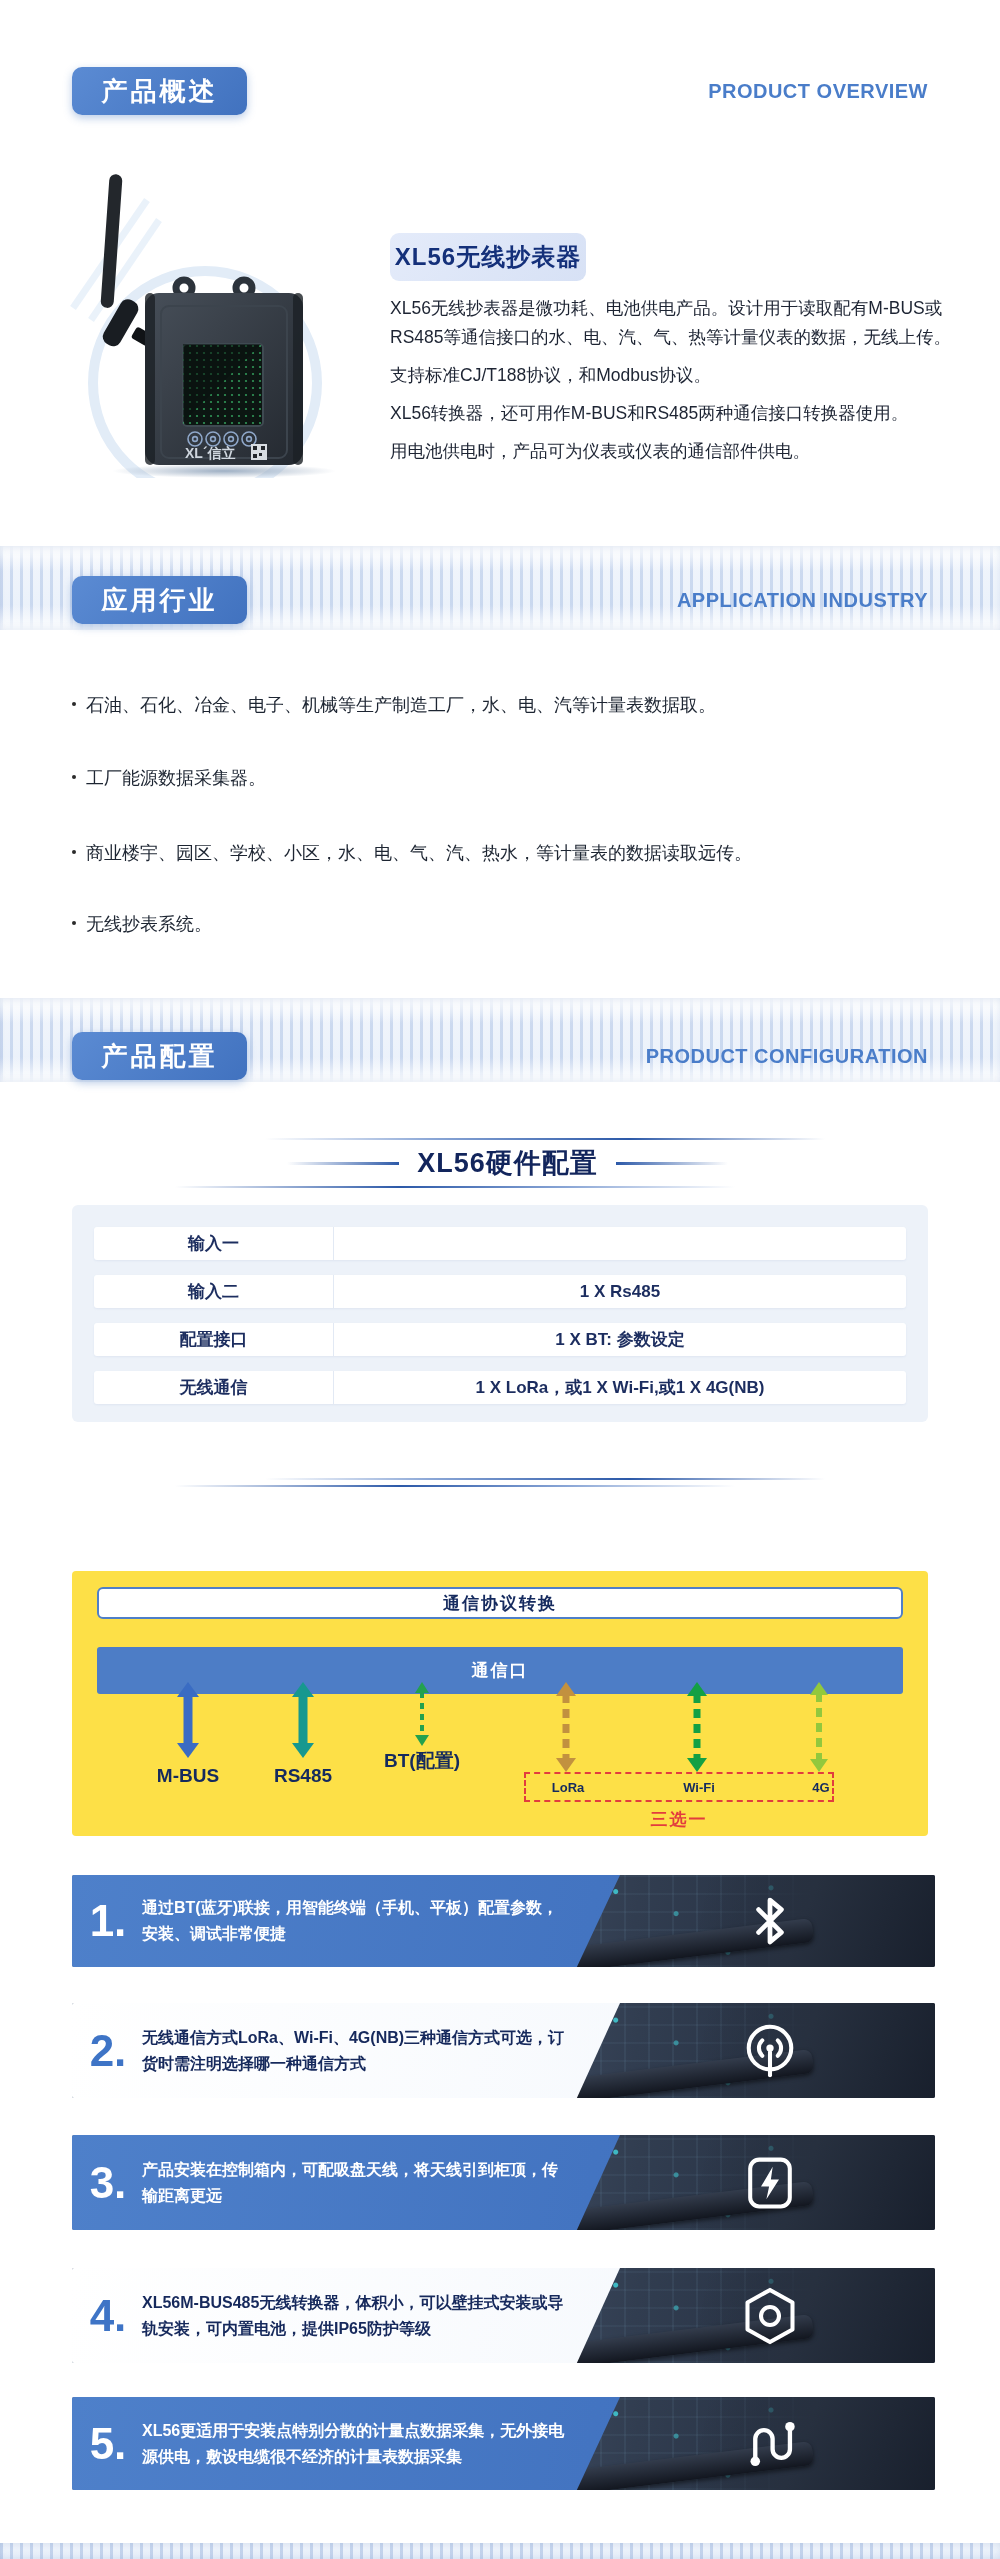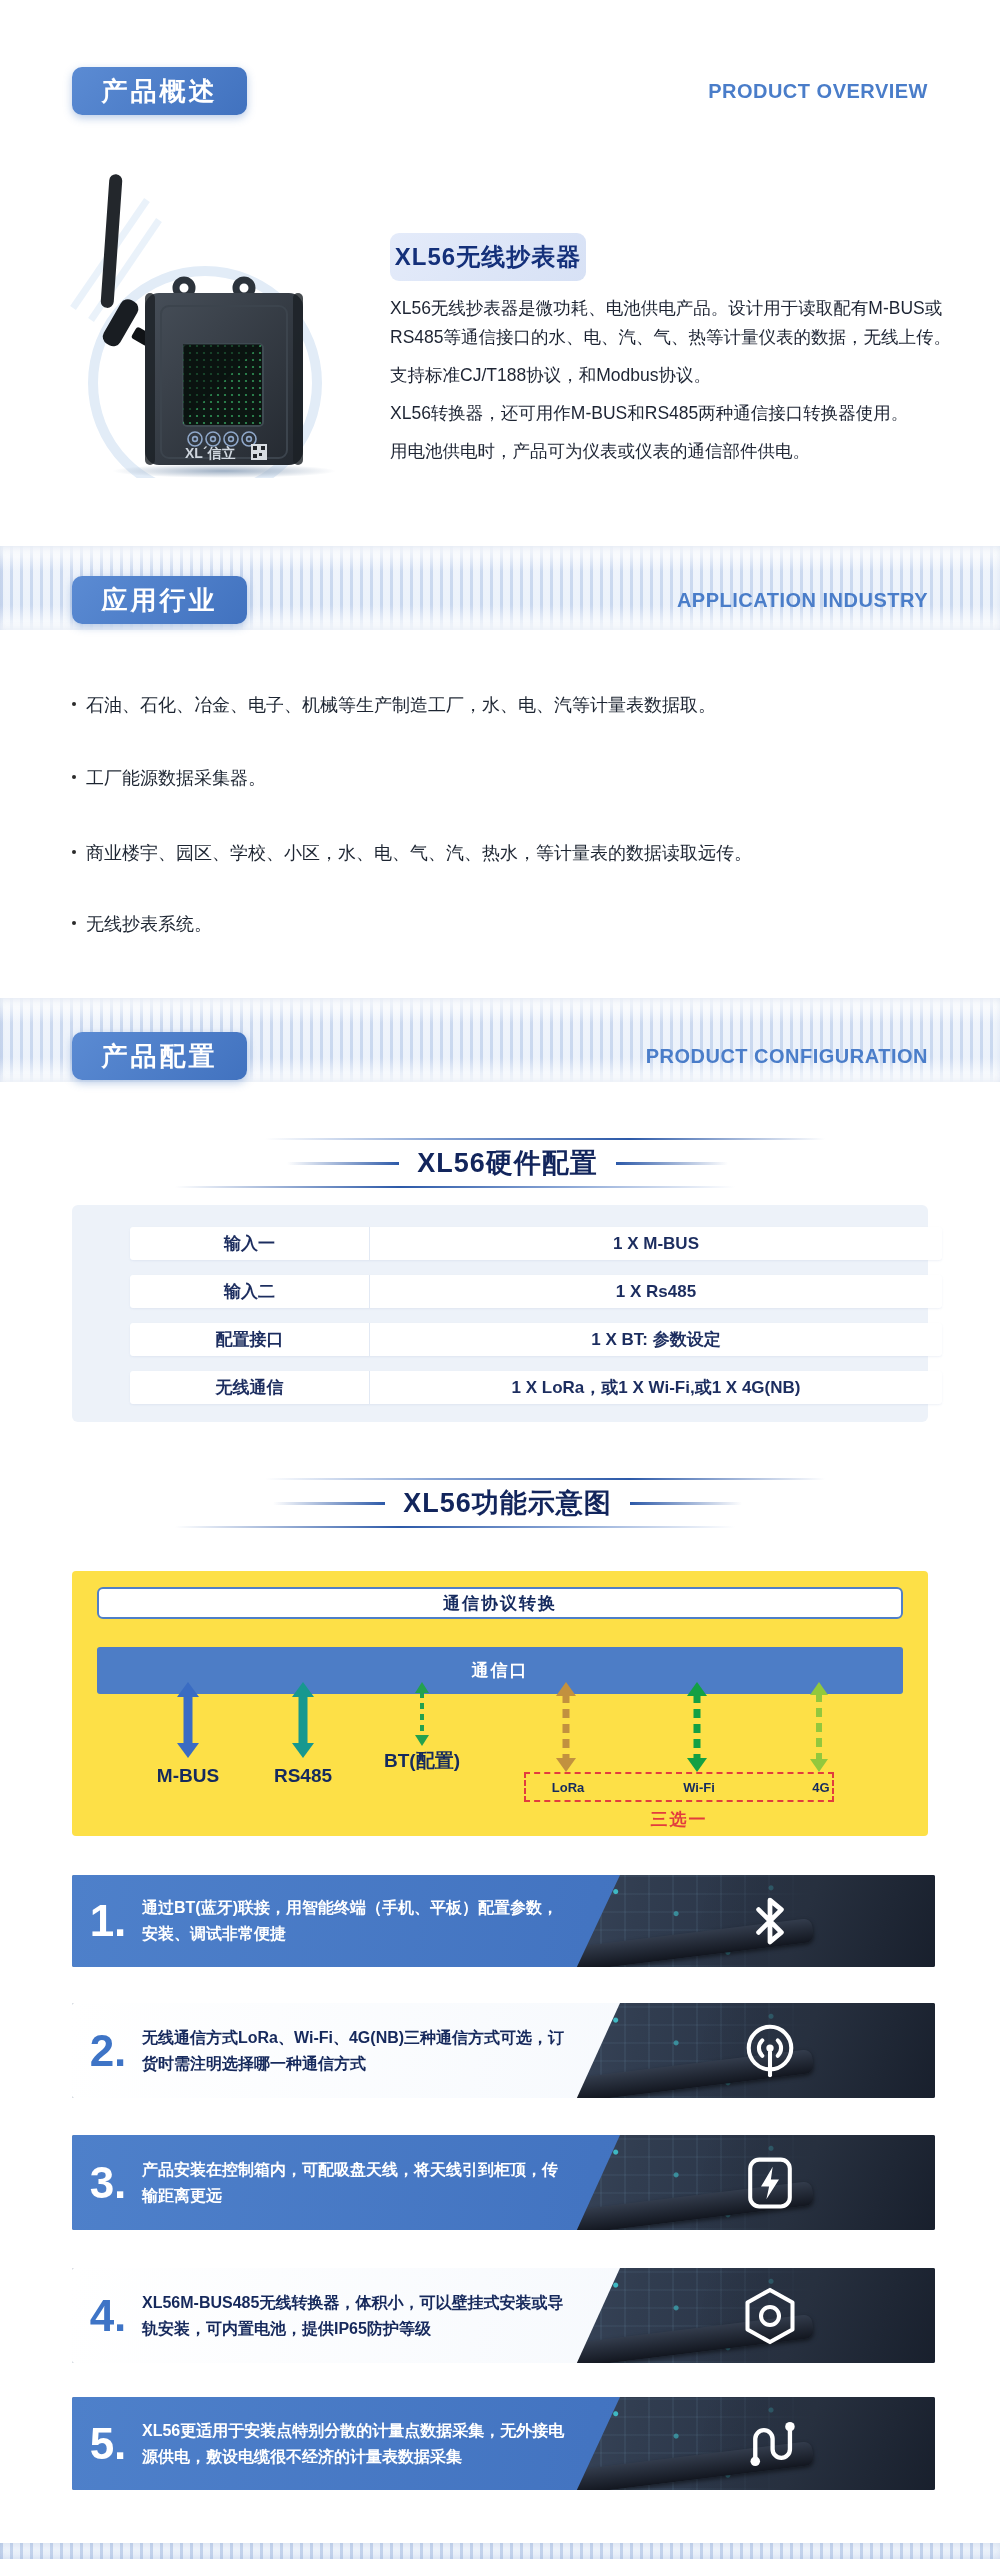--- a/index.html
+++ b/index.html
@@ -50,21 +50,21 @@
   .fline{height:2px;width:560px;margin:0 auto;}
   .fline.a{background:linear-gradient(90deg,transparent,#8aa6d6 30%,#2c59a8 65%,transparent);transform:translateX(45px);margin-bottom:5px;}
   .fline.b{background:linear-gradient(90deg,transparent,#2c59a8 40%,#8aa6d6 70%,transparent);transform:translateX(-45px);margin-top:5px;}
   .frow{display:flex;align-items:center;justify-content:center;gap:18px;margin-left:15px;}
   .fside{width:112px;height:3px;}
   .fside.l{background:linear-gradient(90deg,rgba(110,140,200,0),#2c59a8);}
   .fside.r{background:linear-gradient(270deg,rgba(110,140,200,0),#2c59a8);}
   .ftitle{font-size:27px;font-weight:800;color:#12255c;letter-spacing:1px;}
   
   .hw-table{position:absolute;left:72px;top:1205px;width:856px;height:217px;background:#edf2f9;border-radius:6px;}
-  .hw-row{position:absolute;left:22px;width:812px;height:33px;background:#fff;border-radius:3px;display:flex;box-shadow:0 1px 2px rgba(150,170,205,.15);margin-left:36px;}
+  .hw-row{position:absolute;left:22px;width:812px;height:33px;background:#fff;border-radius:3px;display:flex;box-shadow:0 1px 2px rgba(150,170,205,.15);}
   .hw-label{width:240px;display:flex;align-items:center;justify-content:center;font-size:17px;font-weight:600;color:#1c2d5f;border-right:1px solid #e2e9f4;}
   .hw-value{flex:1;display:flex;align-items:center;justify-content:center;font-size:17px;font-weight:600;color:#1c2d5f;}
   
   .diagram{position:absolute;left:72px;top:1547px;width:856px;height:265px;background:#fde047;border-radius:4px;margin-top:24px;}
   .proto{position:absolute;left:25px;top:16px;right:25px;height:32px;background:#fff;border:2px solid #4f7fc8;border-radius:6px;
     display:flex;align-items:center;justify-content:center;font-size:17px;font-weight:600;color:#152a5e;letter-spacing:2px;}
   .portbar{position:absolute;left:25px;top:76px;right:25px;height:47px;background:#4d7dc6;border-radius:3px;
     display:flex;align-items:center;justify-content:center;font-size:17px;font-weight:600;color:#fff;letter-spacing:2px;}
   .arrows{position:absolute;left:0;top:109px;}
   .plabel{position:absolute;width:120px;text-align:center;font-size:19px;font-weight:700;color:#152a5e;}
@@ -203,43 +203,37 @@
       <span class="fside l"></span>
       <span class="ftitle">XL56硬件配置</span>
       <span class="fside r"></span>
     </div>
     <div class="fline b"></div>
   </div>
 
   <div class="hw-table">
     <div class="hw-row" style="top:22px">
       <div class="hw-label">输入一</div>
-      <div class="hw-value">1 X M-BUS</div>
     </div>
     <div class="hw-row" style="top:70px">
       <div class="hw-label">输入二</div>
       <div class="hw-value">1 X Rs485</div>
     </div>
     <div class="hw-row" style="top:118px">
       <div class="hw-label">配置接口</div>
       <div class="hw-value">1 X BT: 参数设定</div>
     </div>
     <div class="hw-row" style="top:166px">
       <div class="hw-label">无线通信</div>
       <div class="hw-value">1 X LoRa，或1 X Wi-Fi,或1 X 4G(NB)</div>
     </div>
   </div>
 
   <div class="fancy" style="top:1478px">
     <div class="fline a"></div>
-    <div class="frow">
-      <span class="fside l"></span>
-      <span class="ftitle">XL56功能示意图</span>
-      <span class="fside r"></span>
-    </div>
     <div class="fline b"></div>
   </div>
 
   <div class="diagram">
     <div class="proto">通信协议转换</div>
     <div class="portbar">通信口</div>
 
     <svg class="arrows" width="856" height="104" viewBox="0 0 856 104">
       <g>
         <polygon points="105,17 127,17 116,2" fill="#3a6cc3"></polygon>

